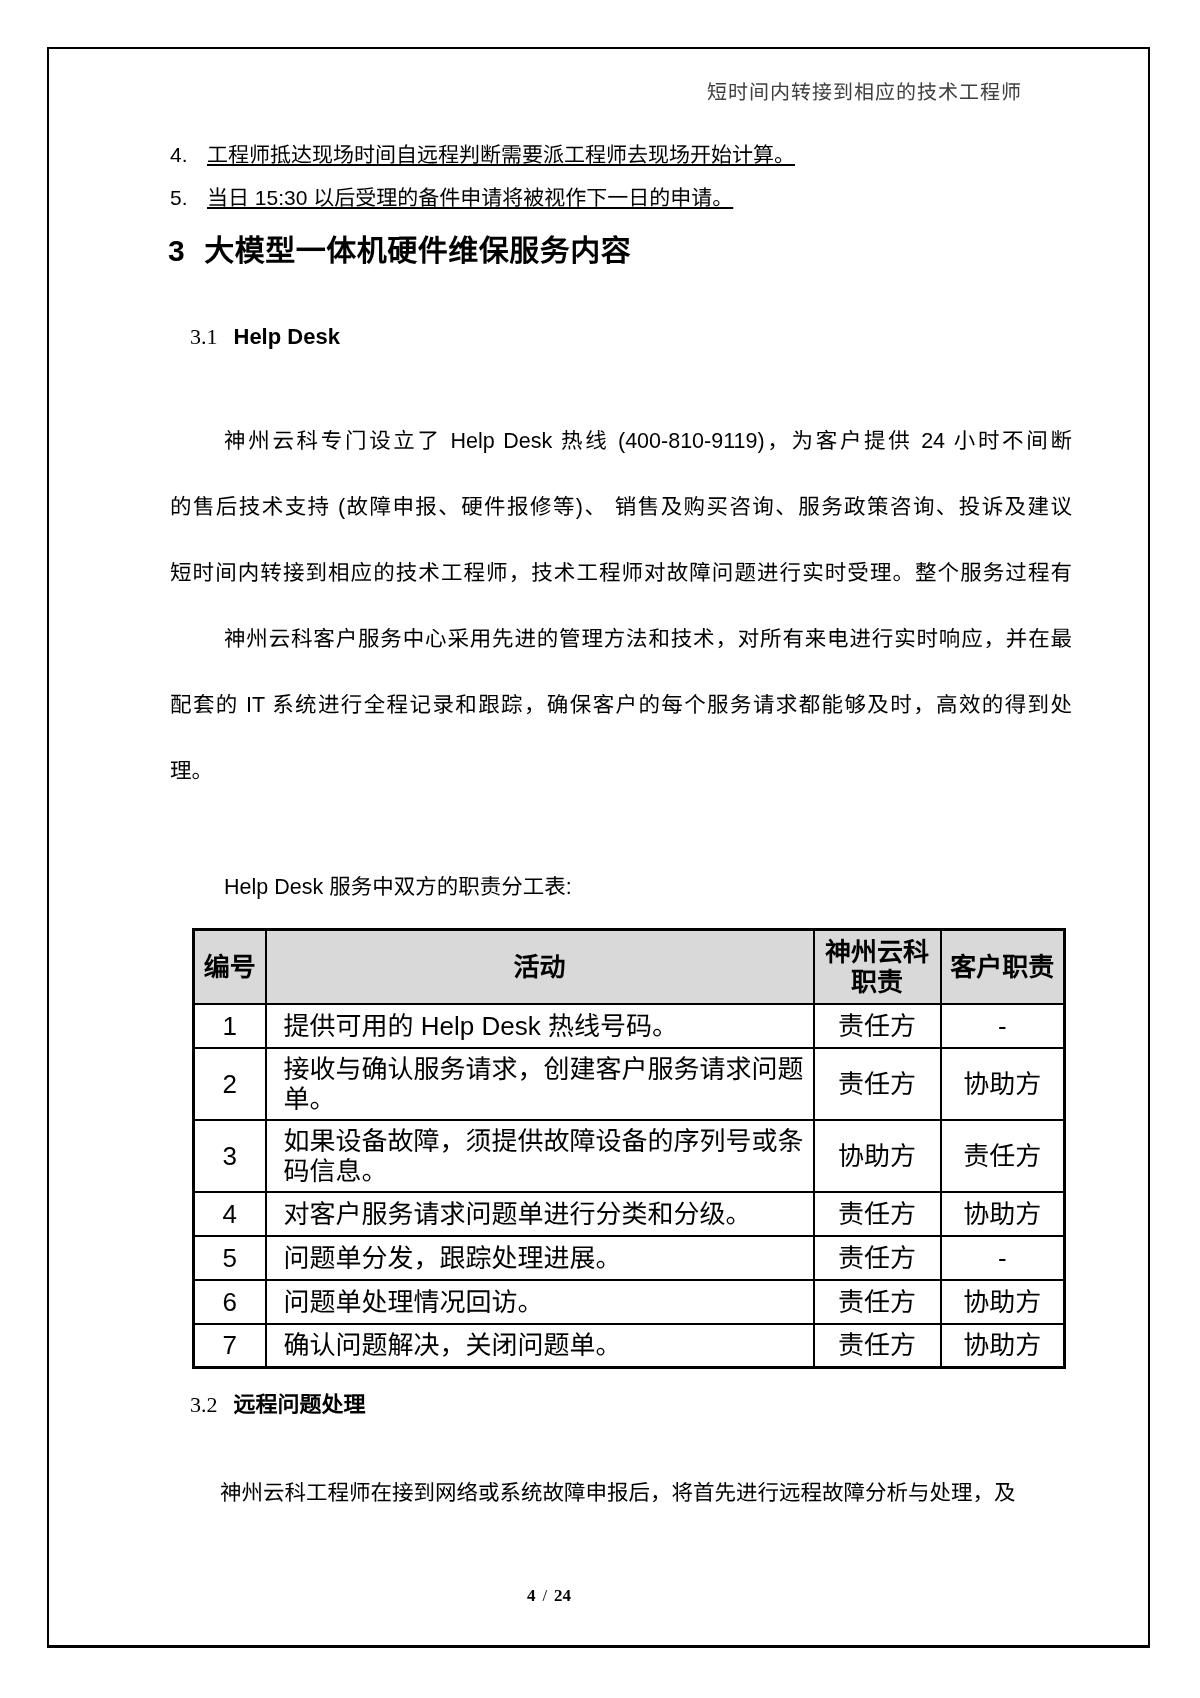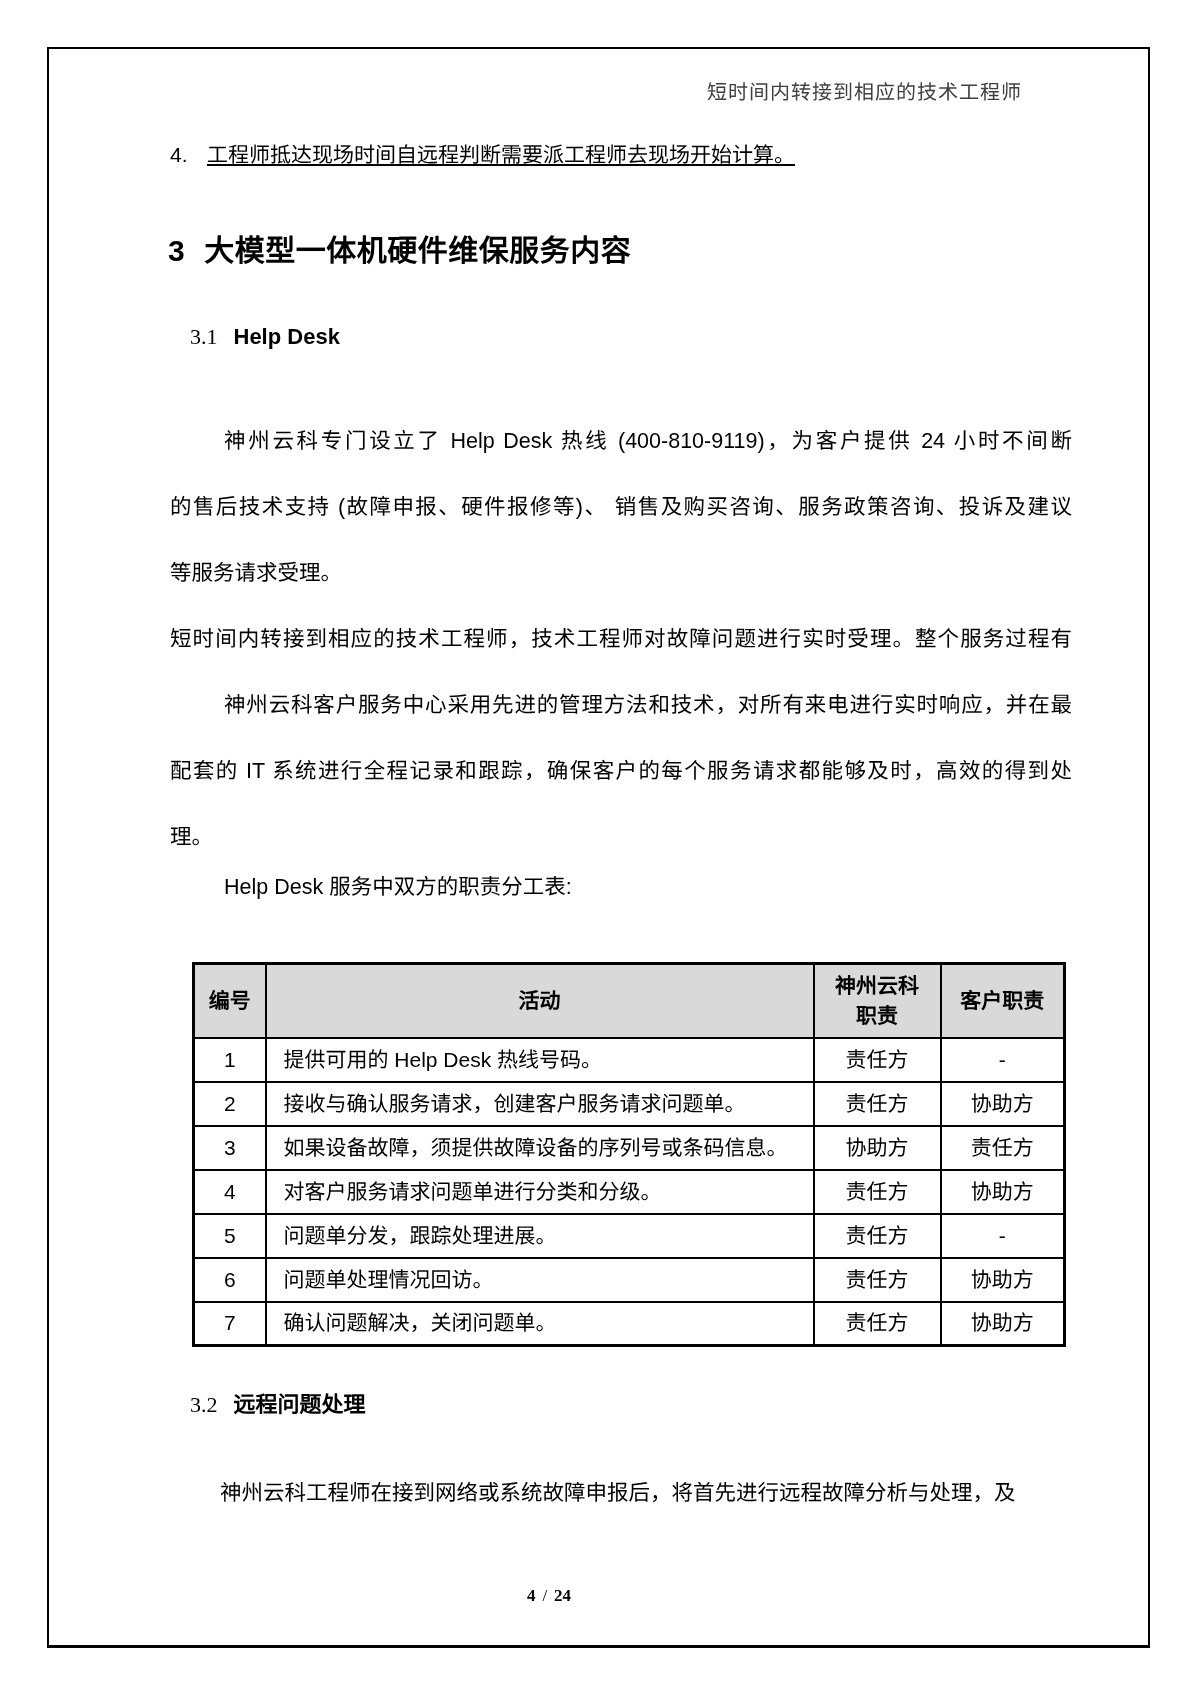--- a/index.html
+++ b/index.html
@@ -50,22 +50,21 @@
   .bline.indent{text-indent:54px;}
   .table-caption{
     position:absolute;left:170px;top:872px;width:902px;
     padding-left:54px;box-sizing:border-box;
     font-size:21.5px;line-height:30px;
   }
   table.resp-table{
     position:absolute;left:192px;top:928px;width:825px;
     border-collapse:collapse;table-layout:fixed;
     border:3px solid #000;
-    font-size:21px;
-    margin-top:34px;
+    font-size:26px;
   }
   .resp-table th,.resp-table td{
     border:2px solid #000;
     line-height:30px;vertical-align:middle;
     padding:5px 6px;box-sizing:border-box;
     overflow:hidden;
   }
   .resp-table thead tr{height:74px;}
   .resp-table tbody tr{height:44px;}
   .resp-table th{background:#d9d9d9;font-weight:700;text-align:center;}
@@ -95,37 +94,39 @@
   <div class="frame"></div>
 
   <div class="doc-header">短时间内转接到相应的技术工程师</div>
 
   <div class="numbered-list">
 
       <div class="list-item">
         <span class="li-num">4.</span><span class="li-text">工程师抵达现场时间自远程判断需要派工程师去现场开始计算。</span>
       </div>
 
+      <div class="list-item">
+        <span class="li-num">5.</span><span class="li-text">当日 15:30 以后受理的备件申请将被视作下一日的申请。</span>
+      </div>
     </div>
 
   <div class="h1">
     <span class="h-num">3</span><span class="h-title">大模型一体机硬件维保服务内容</span>
   </div>
 
   <div class="h2 h2-31">
     <span class="h-num">3.1</span><span class="h-title">Help Desk</span>
   </div>
 
   <div class="body-lines">
 
       <div class="bline indent">神州云科专门设立了 Help Desk 热线 (400-810-9119)，为客户提供 24 小时不间断</div>
 
       <div class="bline">的售后技术支持 (故障申报、硬件报修等)、 销售及购买咨询、服务政策咨询、投诉及建议</div>
 
-      <div class="bline noj">等服务请求受理。</div>
 
       <div class="bline">短时间内转接到相应的技术工程师，技术工程师对故障问题进行实时受理。整个服务过程有</div>
 
       <div class="bline indent">神州云科客户服务中心采用先进的管理方法和技术，对所有来电进行实时响应，并在最</div>
 
       <div class="bline">配套的 IT 系统进行全程记录和跟踪，确保客户的每个服务请求都能够及时，高效的得到处</div>
 
       <div class="bline noj">理。</div>
     </div>
 

